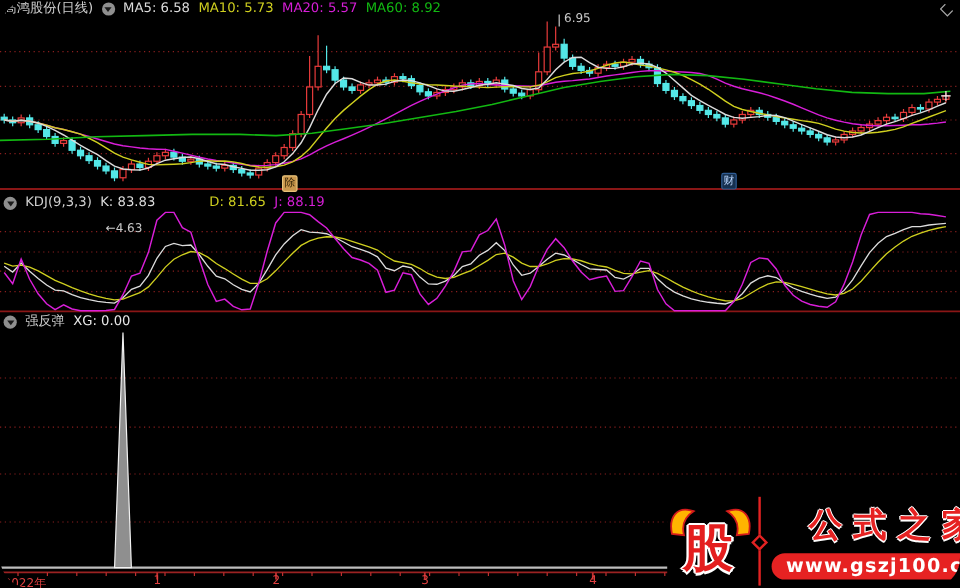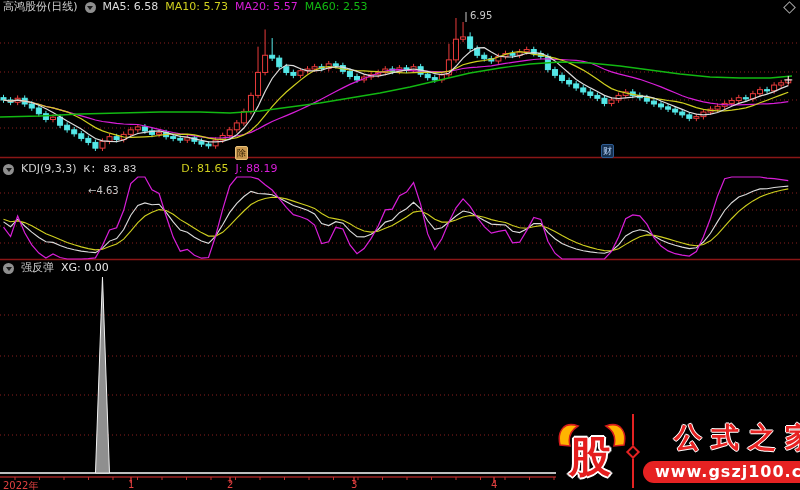--- a/index.html
+++ b/index.html
@@ -1,17 +1,17 @@
 <!DOCTYPE html>
 <html><head>
 <meta charset="utf-8">
 <style>
   html,body{margin:0;padding:0;background:#000;}
   .screen{position:relative;width:800px;height:490px;background:#000;overflow:hidden;
-          font-family:"DejaVu Sans","Liberation Sans",sans-serif;}
+          font-family:"DejaVu Sans","Liberation Sans",sans-serif;border-radius:25px;}
   svg.chart{position:absolute;left:0;top:0;}
   .hdr{position:absolute;display:flex;align-items:center;gap:7px;font-size:11px;
        line-height:12px;white-space:nowrap;z-index:5;}
   .hdr-main{left:3px;top:1px;}
   .hdr-kdj{left:3px;top:163px;}
   .hdr-sig{left:3px;top:262px;}
   .icon-circle{width:11px;height:11px;border-radius:50%;background:#8f8f8f;display:inline-block;
                position:relative;flex:0 0 auto;}
   .icon-circle::after{content:"";position:absolute;left:2.5px;top:4px;width:0;height:0;
                border-left:3px solid transparent;border-right:3px solid transparent;
@@ -334,27 +334,27 @@
       <line x1="784.27" y1="79.91640000000001" x2="792.27" y2="79.91640000000001" stroke="#f0f0f0" stroke-width="1"></line>
       <line x1="788.27" y1="75.91640000000001" x2="788.27" y2="83.91640000000001" stroke="#f0f0f0" stroke-width="1"></line>
     </svg>
 
   <div class="hdr hdr-main">
     <span style="color: rgb(207, 207, 207);">高鸿股份(日线)</span>
     <span class="icon-circle"></span>
     <span style="color: rgb(220, 220, 220);">MA5: 6.58</span>
     <span style="color: rgb(207, 207, 31); text-align: center;">MA10: 5.73</span>
     <span style="color: rgb(216, 30, 216);">MA20: 5.57</span>
-    <span style="color: rgb(18, 184, 18);">MA60: 2.53</span>
+    <span style="color: rgb(18, 184, 18);">MA60: 8.92</span>
   </div>
 
   <div class="hdr hdr-kdj">
     <span class="icon-circle"></span>
     <span style="color: rgb(207, 207, 207);">KDJ(9,3,3)</span>
-    <span style="color: rgb(220, 220, 220); font-family: Liberation Mono, monospace;">K: 83.83</span>
+    <span style="color: rgb(220, 220, 220);">K: 83.83</span>
     <span style="color: rgb(207, 207, 31); margin-left: 38px;">D: 81.65</span>
     <span style="color: rgb(216, 30, 216);">J: 88.19</span>
   </div>
 
   <div class="hdr hdr-sig">
     <span class="icon-circle"></span>
     <span style="color: rgb(207, 207, 207);">强反弹</span>
     <span style="color: rgb(232, 232, 232);">XG: 0.00</span>
   </div>
 

